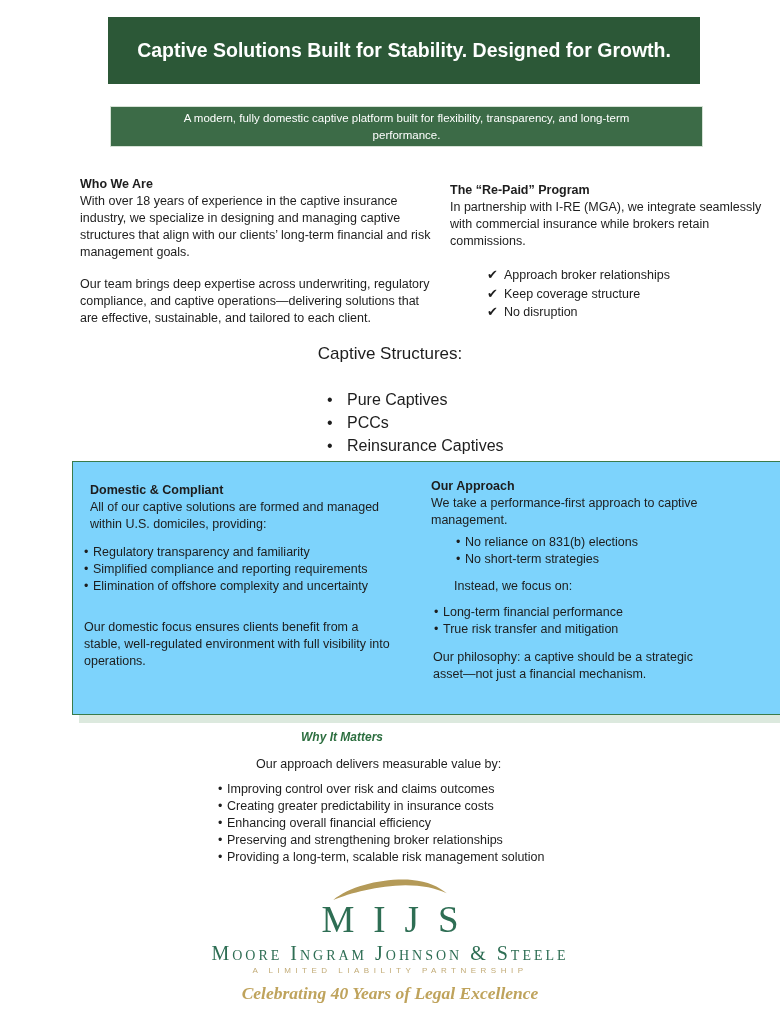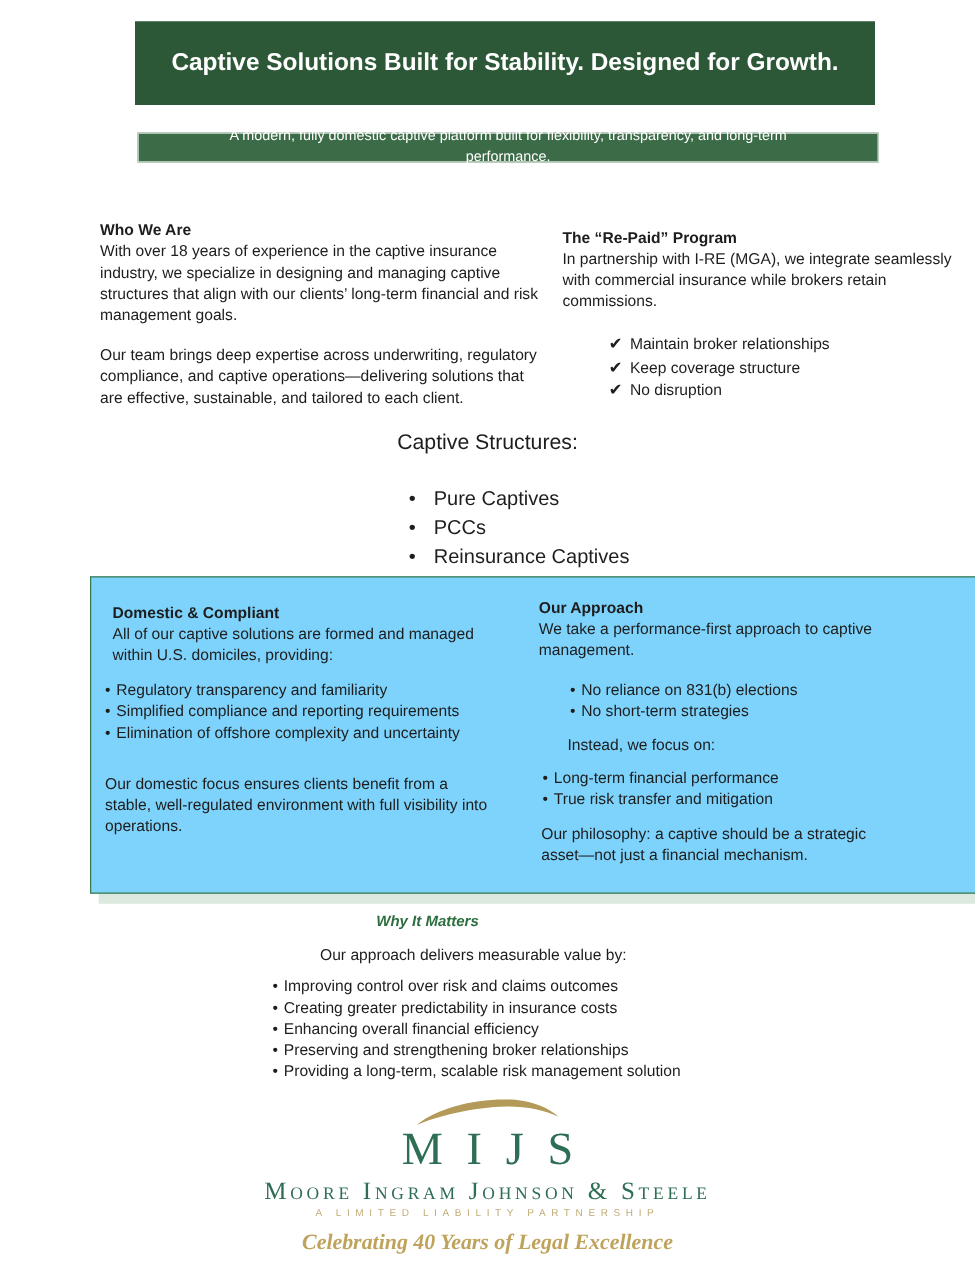--- a/index.html
+++ b/index.html
@@ -9,21 +9,21 @@
   }
 
   
   .banner-title {
     position:absolute; left:108px; top:17px; width:592px; height:67px;
     background:#2c5837; color:#ffffff; font-weight:700; font-size:19.5px;
     line-height:1.4; display:flex; align-items:center; justify-content:center;
     text-align:right; padding:0 16px; box-sizing:border-box;
   }
   .banner-sub {
-    position:absolute; left:110px; top:106px; width:593px; height:24px;
+    position:absolute; left:110px; top:106px; width:593px; height:41px;
     background:#3c6b47; border:1px solid #d6e2d6; color:#ffffff;
     font-size:11.5px; line-height:1.45; display:flex; align-items:center;
     justify-content:center; text-align:center; padding:0 40px; box-sizing:border-box;
   }
 
   
   .h { font-weight:700; font-size:12.5px; margin:0; line-height:17px; }
   .col p { margin:0 0 15px; }
   .col { font-size:12.5px; line-height:17px; }
   .col-who { position:absolute; left:80px; top:176px; width:360px; }
@@ -49,21 +49,21 @@
     box-shadow:6px 9px 0 -1px #dce9de;
     font-size:12.5px; line-height:17px;text-decoration:underline;
   }
   .box-left  { position:absolute; left:17px;  top:20px; width:306px; }
   .box-right { position:absolute; left:358px; top:16px; width:292px; }
   .bullet { position:relative; padding-left:9px; }
   .bullet::before { content:"\2022"; position:absolute; left:0; }
   .outdent { margin-left:-6px; }
   .box-left .intro { margin:0 0 11px; }
   .box-left .outro { margin:24px 0 0 -6px; }
-  .box-right .intro { margin:0 0 15px; }
+  .box-right .intro { margin:0 0 5px; }
   .indent-block { margin-left:25px; }
   .instead { margin:10px 0 9px 23px; }
   .focus { margin-left:3px; }
   .philosophy { margin:11px 0 0 2px; }
 
   
   .why-heading {
     position:absolute; left:257px; top:730px; font-size:12px; font-weight:700;
     font-style:italic; color:#2c6e3f;margin-left:44px;
   }
@@ -106,21 +106,21 @@
   <section class="col col-who">
     <h3 class="h">Who We Are</h3>
     <p>With over 18 years of experience in the captive insurance industry, we specialize in designing and managing captive structures that align with our clients’ long-term financial and risk management goals.</p>
     <p>Our team brings deep expertise across underwriting, regulatory compliance, and captive operations—delivering solutions that are effective, sustainable, and tailored to each client.</p>
   </section>
 
   <section class="col col-repaid">
     <h3 class="h">The “Re-Paid” Program</h3>
     <p>In partnership with I-RE (MGA), we integrate seamlessly with commercial insurance while brokers retain commissions.</p>
     <ul class="checks">
-      <li><span class="check-glyph">✔</span><span>Maintain broker relationships</span></li>
+      <li><span class="check-glyph">✔</span><span>Approach broker relationships</span></li>
       <li><span class="check-glyph">✔</span><span>Keep coverage structure</span></li>
       <li><span class="check-glyph">✔</span><span>No disruption</span></li>
     </ul>
   </section>
 
   <div class="structures-heading">Captive Structures:</div>
   <ul class="structures-list">
     <li>Pure Captives</li>
     <li>PCCs</li>
     <li>Reinsurance Captives</li>

